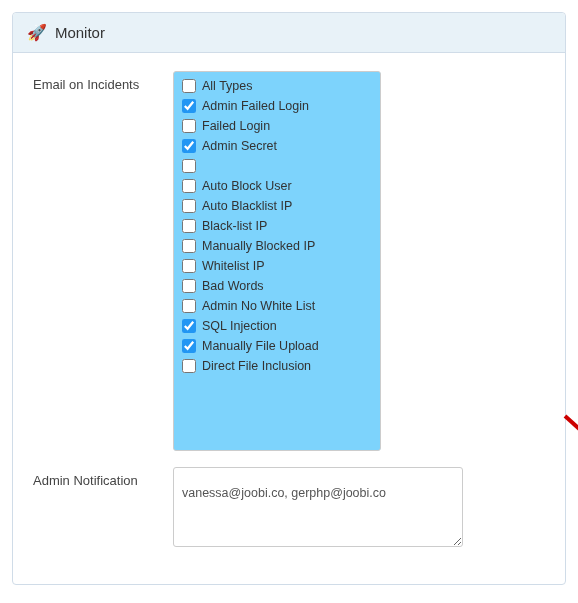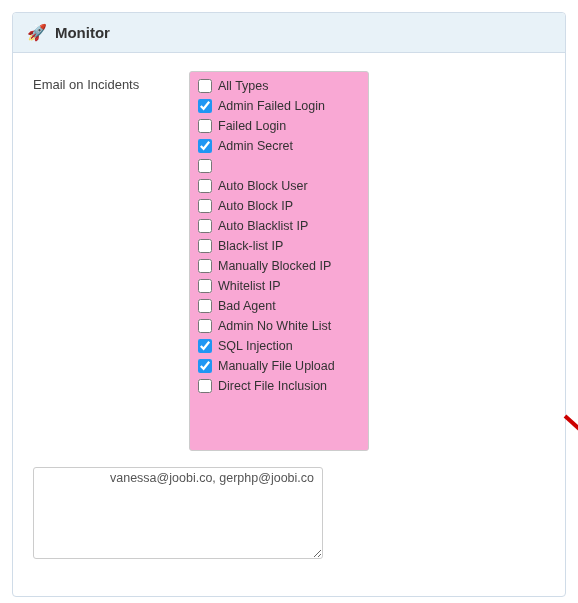--- a/index.html
+++ b/index.html
@@ -24,61 +24,60 @@
       padding: 10px 14px;
       border-bottom: 1px solid #d0dce8;
       border-radius: 4px 4px 0 0;
       display: flex;
       align-items: center;
       gap: 8px;
     }
 
     .panel-header-title {
       font-size: 15px;
-      font-weight: bold;
+      font-weight: normal;
       color: #333;
     }
 
     .monitor-icon {
       color: #4a9cc7;
       font-size: 16px;
     }
 
     .panel-body {
       padding: 18px 20px;
     }
 
     .form-row {
       display: flex;
       align-items: flex-start;
       margin-bottom: 16px;
-      gap: 16px;
     }
 
     .form-label {
       width: 140px;
       min-width: 140px;
       padding-top: 6px;
       font-size: 13px;
       color: #444;
     }
 
     .form-control-wrap {
       flex: 1;
       position: relative;
     }
 
     .checkbox-list-container {
       border: 1px solid #ccc;
       border-radius: 3px;
       height: 380px;
       overflow-y: scroll;
-      background: #f9a8d4;
+      background: #7dd3fc;
       padding: 4px 0;
-      width: 180px;
+      width: 208px;
     }
 
     .checkbox-list-container::-webkit-scrollbar {
       width: 8px;
     }
     .checkbox-list-container::-webkit-scrollbar-track {
       background: #f1f1f1;
     }
     .checkbox-list-container::-webkit-scrollbar-thumb {
       background: #bbb;
@@ -120,29 +119,28 @@
       top: 340px;
     }
 
     .arrow-svg {
       width: 80px;
       height: 60px;
     }
 
     .textarea-field {
       width: 290px;
-      height: 92px;
+      height: 80px;
       border: 1px solid #ccc;
       border-radius: 3px;
-      padding: 3px 8px;
+      padding: 18px 8px;
       font-size: 12.5px;
       color: #555;
       resize: both;
       font-family: Arial, sans-serif;
-      text-align: right;
     }
 
     .row-wrapper {
       display: flex;
       align-items: flex-start;
       position: relative;
     }
   </style>
 </head>
 <body>
@@ -176,42 +174,38 @@
                 <label for="cb-admin-secret">Admin Secret</label>
               </div>
               <div class="checkbox-item">
                 <input type="checkbox" id="cb-manually-blocked-user" style="">
               </div>
               <div class="checkbox-item">
                 <input type="checkbox" id="cb-auto-block-user" style="">
                 <label for="cb-auto-block-user">Auto Block User</label>
               </div>
               <div class="checkbox-item">
-                <input type="checkbox" id="cb-auto-block-ip" style="">
-                <label for="cb-auto-block-ip">Auto Block IP</label>
-              </div>
-              <div class="checkbox-item">
                 <input type="checkbox" id="cb-auto-blacklist-ip" style="">
                 <label for="cb-auto-blacklist-ip">Auto Blacklist IP</label>
               </div>
               <div class="checkbox-item">
                 <input type="checkbox" id="cb-black-list-ip" style="">
                 <label for="cb-black-list-ip">Black-list IP</label>
               </div>
               <div class="checkbox-item">
                 <input type="checkbox" id="cb-manually-blocked-ip" style="">
                 <label for="cb-manually-blocked-ip">Manually Blocked IP</label>
               </div>
               <div class="checkbox-item">
                 <input type="checkbox" id="cb-whitelist-ip" style="">
                 <label for="cb-whitelist-ip">Whitelist IP</label>
               </div>
               <div class="checkbox-item">
                 <input type="checkbox" id="cb-bad-words" style="">
-                <label for="cb-bad-words">Bad Agent</label>
+                <label for="cb-bad-words">Bad Words</label>
               </div>
               <div class="checkbox-item">
                 <input type="checkbox" id="cb-admin-no-white-list" style="">
                 <label for="cb-admin-no-white-list">Admin No White List</label>
               </div>
               <div class="checkbox-item">
                 <input type="checkbox" id="cb-sql-injection" checked="" style="">
                 <label for="cb-sql-injection">SQL Injection</label>
               </div>
               <div class="checkbox-item">
@@ -236,19 +230,20 @@
                 </marker>
               </defs>
               <line x1="10" y1="5" x2="60" y2="50" stroke="#cc0000" stroke-width="4" marker-end="url(#arrowhead2)"></line>
             </svg>
           </div>
         </div>
       </div>
     </div>
 
     <div class="form-row">
+      <div class="form-label">Admin Notification</div>
       <div class="form-control-wrap">
         <textarea class="textarea-field" id="admin-notification-textarea" style="">vanessa@joobi.co, gerphp@joobi.co</textarea>
       </div>
     </div>
 
   </div>
 </div>
 
 </body></html>

